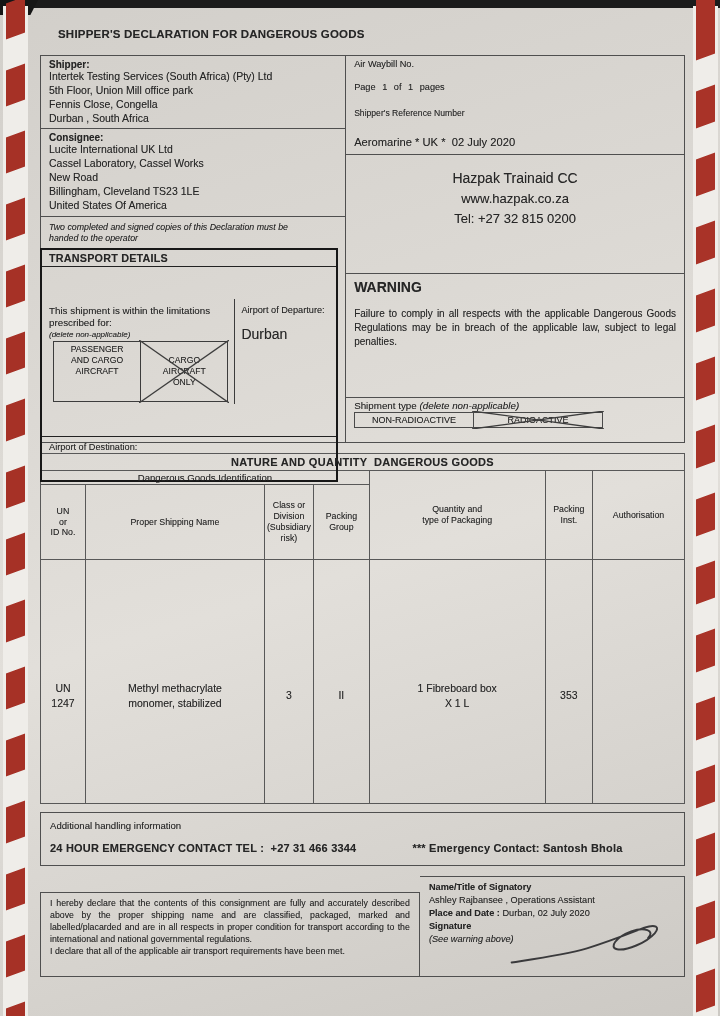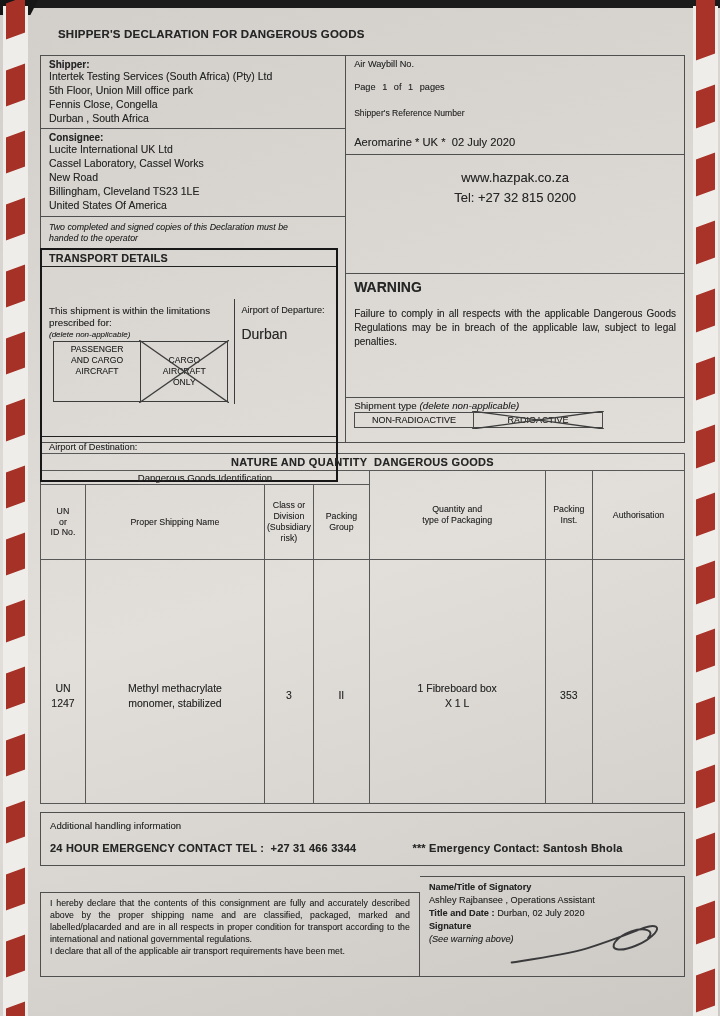--- a/index.html
+++ b/index.html
@@ -160,20 +160,21 @@
     </div>
 
     <div class="col-r">
       <div class="cell cell-awb">
         <div>Air Waybill No.</div>
         <div class="awb-page">Page 1 of 1 pages</div>
         <div class="awb-ref-label">Shipper's Reference Number</div>
         <div class="awb-ref-value">Aeromarine * UK *  02 July 2020</div>
       </div>
       <div class="cell cell-contact">
+        <div class="contact-name">Hazpak Trainaid CC</div>
         <div class="contact-line">www.hazpak.co.za</div>
         <div class="contact-line">Tel: +27 32 815 0200</div>
       </div>
       <div class="cell cell-warning">
         <div class="warning-head">WARNING</div>
         <div class="warning-body">Failure to comply in all respects with the applicable Dangerous Goods Regulations may be in breach of the applicable law, subject to legal penalties.</div>
       </div>
       <div class="cell-shiptype">
         <div class="st-label">
           <span>Shipment type </span><span class="i">(delete non-applicable)</span>
@@ -252,21 +253,21 @@
     </div>
   </div>
 
   <div class="bottom">
     <div class="decl pre">I hereby declare that the contents of this consignment are fully and accurately described above by the proper shipping name and are classified, packaged, marked and labelled/placarded and are in all respects in proper condition for transport according to the international and national governmental regulations.
 I declare that all of the applicable air transport requirements have been met.</div>
     <div class="sig">
       <div class="b">Name/Title of Signatory</div>
       <div>Ashley Rajbansee , Operations Assistant</div>
       <div>
-        <span class="b">Title and Date :</span><span> Durban, 02 July 2020</span>
+        <span class="b">Place and Date :</span><span> Durban, 02 July 2020</span>
       </div>
       <div class="b">Signature</div>
       <div class="i">(See warning above)</div>
       <svg class="sig-scribble" viewBox="0 0 170 55">
         <path d="M6 45 C32 41 62 37 86 30 C112 22 134 13 147 8 C159 4 164 7 158 14 C149 24 128 33 118 31 C109 29 117 18 133 12 C147 7 159 11 151 19" fill="none" stroke="#3a3a3c" stroke-width="2.1" stroke-linecap="round"></path>
       </svg>
     </div>
   </div>
 
 </div>

